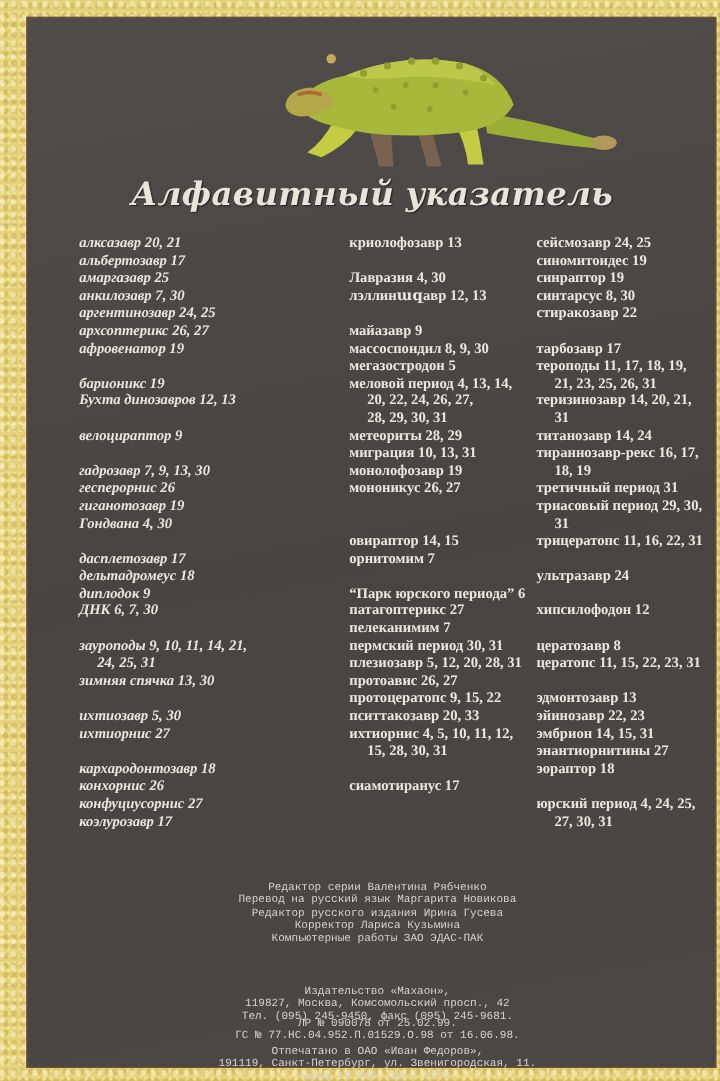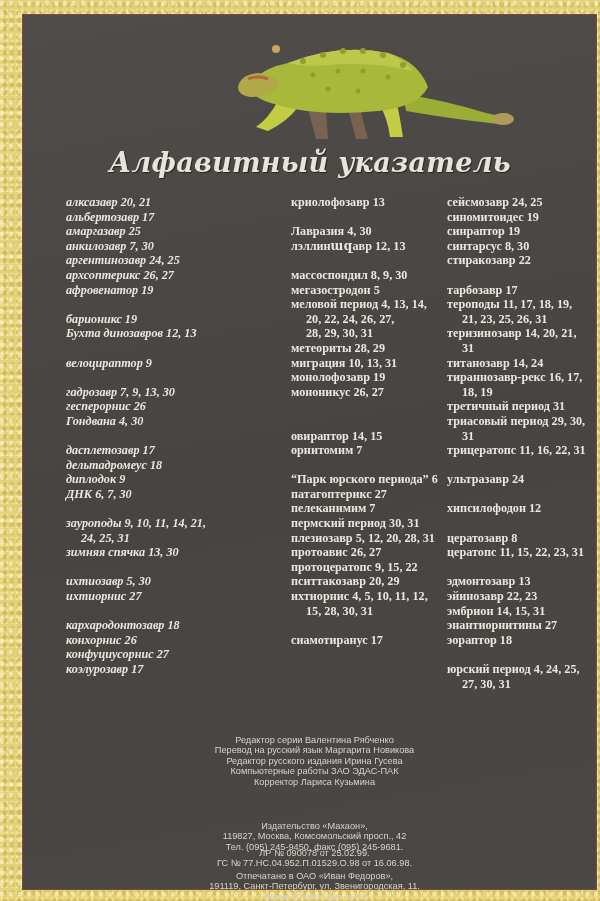--- a/index.html
+++ b/index.html
@@ -36,21 +36,21 @@
     font-weight: bold; font-size: 12.2px; line-height: 14.6px;
   }
   .col-1 { left: 43px; width: 175px; font-style: italic; }
   .col-2 { left: 248px; width: 180px; margin-left: 20px; }
   .col-3 { left: 424px; width: 170px; }
   .entry { display: block; white-space: nowrap; }
   .entry .cont { display: block; padding-left: 15px; }
   .gap { display: block; height: 14.6px; }
   .credits {
     position: absolute; left: 0; right: 0; color: #d8d3ca; text-align: center;
-    font-family: Liberation Sans, sans-serif; font-size: 9.2px; line-height: 10.4px;
+    font-family: Liberation Mono, monospace; font-size: 9.2px; line-height: 10.4px;
     padding-left: 10px;
   }
   .credits-1 { top: 720px; }
   .credits-2 { top: 806px; text-align: center; }
   .credits-3 { top: 798px; margin-top: 35px; }
   .credits-4 { top: 856px; }
   .credits span { display: block; }
 </style>
 </head>
 <body>
@@ -101,20 +101,21 @@
       <span class="entry"><span>архсоптерикс</span> <span>26, 27</span></span>
       <span class="entry"><span>афровенатор</span> <span>19</span></span>
       <span class="gap"></span>
       <span class="entry"><span>барионикс</span> <span>19</span></span>
       <span class="entry"><span>Бухта динозавров</span> <span>12, 13</span></span>
       <span class="gap"></span>
       <span class="entry"><span>велоцираптор</span> <span>9</span></span>
       <span class="gap"></span>
       <span class="entry"><span>гадрозавр</span> <span>7, 9, 13, 30</span></span>
       <span class="entry"><span>гесперорнис</span> <span>26</span></span>
+      <span class="entry"><span>гиганотозавр</span> <span>19</span></span>
       <span class="entry"><span>Гондвана</span> <span>4, 30</span></span>
       <span class="gap"></span>
       <span class="entry"><span>дасплетозавр</span> <span>17</span></span>
       <span class="entry"><span>дельтадромеус</span> <span>18</span></span>
       <span class="entry"><span>диплодок</span> <span>9</span></span>
       <span class="entry"><span>ДНК</span> <span>6, 7, 30</span></span>
       <span class="gap"></span>
       <span class="entry"><span>зауроподы</span> <span>9, 10, 11, 14, 21,</span><span class="cont">24, 25, 31</span></span>
       <span class="entry"><span>зимняя спячка</span> <span>13, 30</span></span>
       <span class="gap"></span>
@@ -125,40 +126,41 @@
       <span class="entry"><span>конхорнис</span> <span>26</span></span>
       <span class="entry"><span>конфуциусорнис</span> <span>27</span></span>
       <span class="entry"><span>коэлурозавр</span> <span>17</span></span>
     </div>
   <div class="col col-2">
       <span class="entry"><span>криолофозавр</span> <span>13</span></span>
       <span class="gap"></span>
       <span class="entry"><span>Лавразия</span> <span>4, 30</span></span>
       <span class="entry"><span>лэллинազавр</span> <span>12, 13</span></span>
       <span class="gap"></span>
+      <span class="entry"><span>майазавр</span> <span>9</span></span>
       <span class="entry"><span>массоспондил</span> <span>8, 9, 30</span></span>
       <span class="entry"><span>мегазостродон</span> <span>5</span></span>
       <span class="entry"><span>меловой период</span> <span>4, 13, 14,</span><span class="cont">20, 22, 24, 26, 27,</span><span class="cont">28, 29, 30, 31</span></span>
       <span class="entry"><span>метеориты</span> <span>28, 29</span></span>
       <span class="entry"><span>миграция</span> <span>10, 13, 31</span></span>
       <span class="entry"><span>монолофозавр</span> <span>19</span></span>
       <span class="entry"><span>мононикус</span> <span>26, 27</span></span>
       <span class="gap"></span>
       <span class="gap"></span>
       <span class="entry"><span>овираптор</span> <span>14, 15</span></span>
       <span class="entry"><span>орнитомим</span> <span>7</span></span>
       <span class="gap"></span>
       <span class="entry"><span>“Парк юрского периода”</span> <span>6</span></span>
       <span class="entry"><span>патагоптерикс</span> <span>27</span></span>
       <span class="entry"><span>пелеканимим</span> <span>7</span></span>
       <span class="entry"><span>пермский период</span> <span>30, 31</span></span>
       <span class="entry"><span>плезиозавр</span> <span>5, 12, 20, 28, 31</span></span>
       <span class="entry"><span>протоавис</span> <span>26, 27</span></span>
       <span class="entry"><span>протоцератопс</span> <span>9, 15, 22</span></span>
-      <span class="entry"><span>пситтакозавр</span> <span>20, 29</span></span>
+      <span class="entry"><span>пситтакозавр</span> <span>20, 33</span></span>
       <span class="entry"><span>ихтиорнис</span> <span>4, 5, 10, 11, 12,</span><span class="cont">15, 28, 30, 31</span></span>
       <span class="gap"></span>
       <span class="entry"><span>сиамотиранус</span> <span>17</span></span>
     </div>
   <div class="col col-3">
       <span class="entry"><span>сейсмозавр</span> <span>24, 25</span></span>
       <span class="entry"><span>синомитоидес</span> <span>19</span></span>
       <span class="entry"><span>синраптор</span> <span>19</span></span>
       <span class="entry"><span>синтарсус</span> <span>8, 30</span></span>
       <span class="entry"><span>стиракозавр</span> <span>22</span></span>
@@ -185,22 +187,22 @@
       <span class="entry"><span>энантиорнитины</span> <span>27</span></span>
       <span class="entry"><span>эораптор</span> <span>18</span></span>
       <span class="gap"></span>
       <span class="entry"><span>юрский период</span> <span>4, 24, 25,</span><span class="cont">27, 30, 31</span></span>
     </div>
 
   <div class="credits credits-1">
     <span>Редактор серии Валентина Рябченко</span>
     <span>Перевод на русский язык Маргарита Новикова</span>
     <span>Редактор русского издания Ирина Гусева</span>
+    <span>Корректор Лариса Кузьмина</span>
     <span>Компьютерные работы ЗАО ЭДАС-ПАК</span>
-    <span>Корректор Лариса Кузьмина</span>
   </div>
   <div class="credits credits-2">
     <span>Издательство «Махаон»,</span>
     <span>119827, Москва, Комсомольский просп., 42</span>
     <span>Тел. (095) 245-9450, факс (095) 245-9681.</span>
   </div>
   <div class="credits credits-3">
     <span>ЛР № 090078 от 25.02.99.</span>
     <span>ГС № 77.НС.04.952.П.01529.О.98 от 16.06.98.</span>
   </div>

